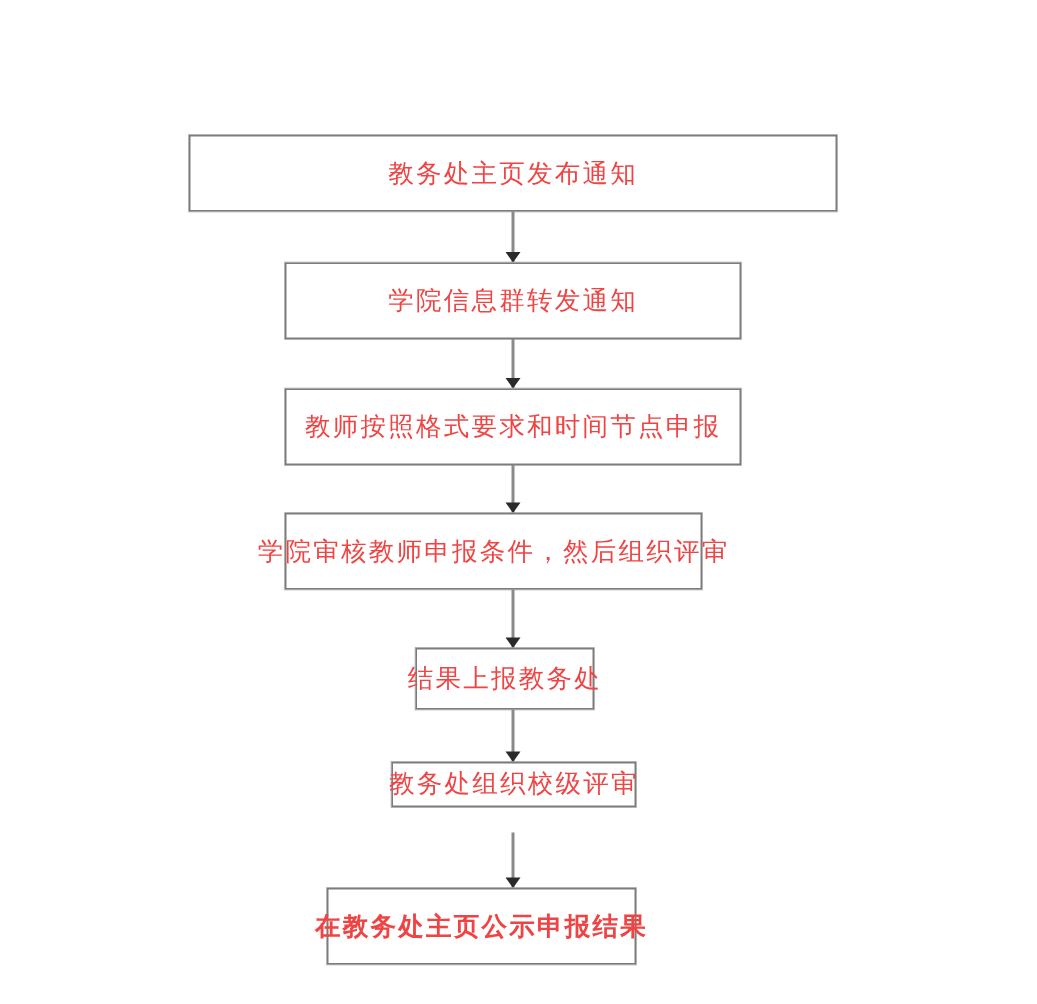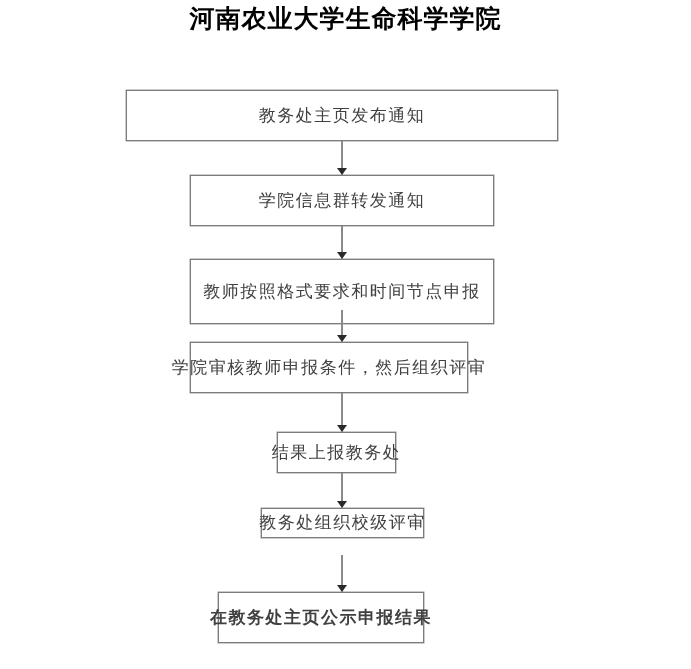--- a/index.html
+++ b/index.html
@@ -49,21 +49,21 @@
     box-shadow: 0 0 0 0.5px #9a9a9a;
     display: flex;
     align-items: center;
     justify-content: center;
   }
   .flow-box .box-label {
     font-family: "Liberation Serif", "DejaVu Serif", serif;
     font-size: 17px;
     line-height: 20px;
     letter-spacing: 1.5px;
-    color: #404040;
+    color: #ef4444;
     white-space: nowrap;
     text-align: center;
   }
 
   
   .connector {
     position: absolute;
   }
   .connector .conn-line {
     position: absolute;
@@ -81,42 +81,41 @@
     border-right: 5px solid transparent;
     border-top: 7px solid #2a2a2a;
   }
 </style>
 </head>
 <body>
 
 <div id="page">
 
   <div class="title-block">
-    <div class="title-line">河南农业大学生命科学学院</div>
   </div>
 
   <div class="flow-box" style="left:126px; top:90px; width:432px; height:51px;">
     <span class="box-label">教务处主页发布通知</span>
   </div>
 
   <div class="connector" style="left:341px; top:141px; width:2px; height:34px;">
     <div class="conn-line" style="height:34px;"></div>
     <div class="conn-head" style="top:27px;"></div>
   </div>
 
   <div class="flow-box" style="left:190px; top:175px; width:304px; height:51px;">
     <span class="box-label">学院信息群转发通知</span>
   </div>
 
   <div class="connector" style="left:341px; top:226px; width:2px; height:33px;">
     <div class="conn-line" style="height:33px;"></div>
     <div class="conn-head" style="top:26px;"></div>
   </div>
 
-  <div class="flow-box" style="left:190px; top:259px; width:304px; height:65px;">
+  <div class="flow-box" style="left:190px; top:259px; width:304px; height:51px;">
     <span class="box-label">教师按照格式要求和时间节点申报</span>
   </div>
 
   <div class="connector" style="left:341px; top:310px; width:2px; height:32px;">
     <div class="conn-line" style="height:32px;"></div>
     <div class="conn-head" style="top:25px;"></div>
   </div>
 
   <div class="flow-box" style="left:190px; top:342px; width:278px; height:51px;">
     <span class="box-label">学院审核教师申报条件，然后组织评审</span>

